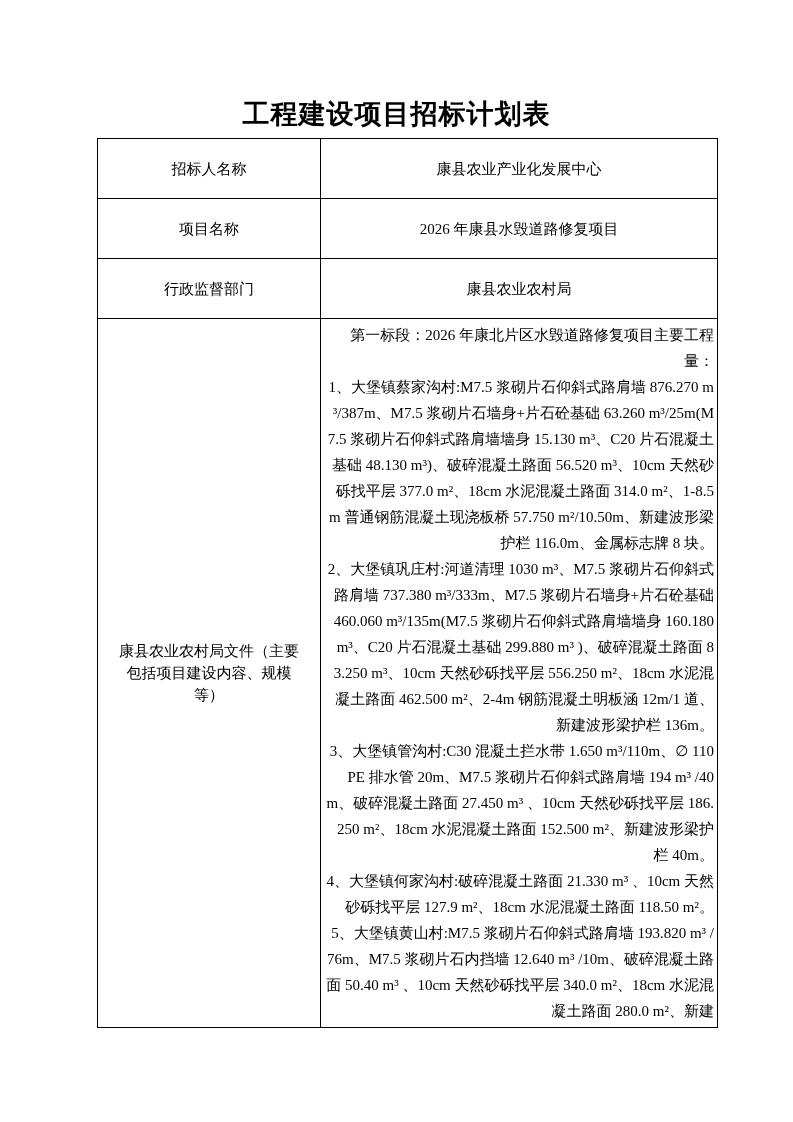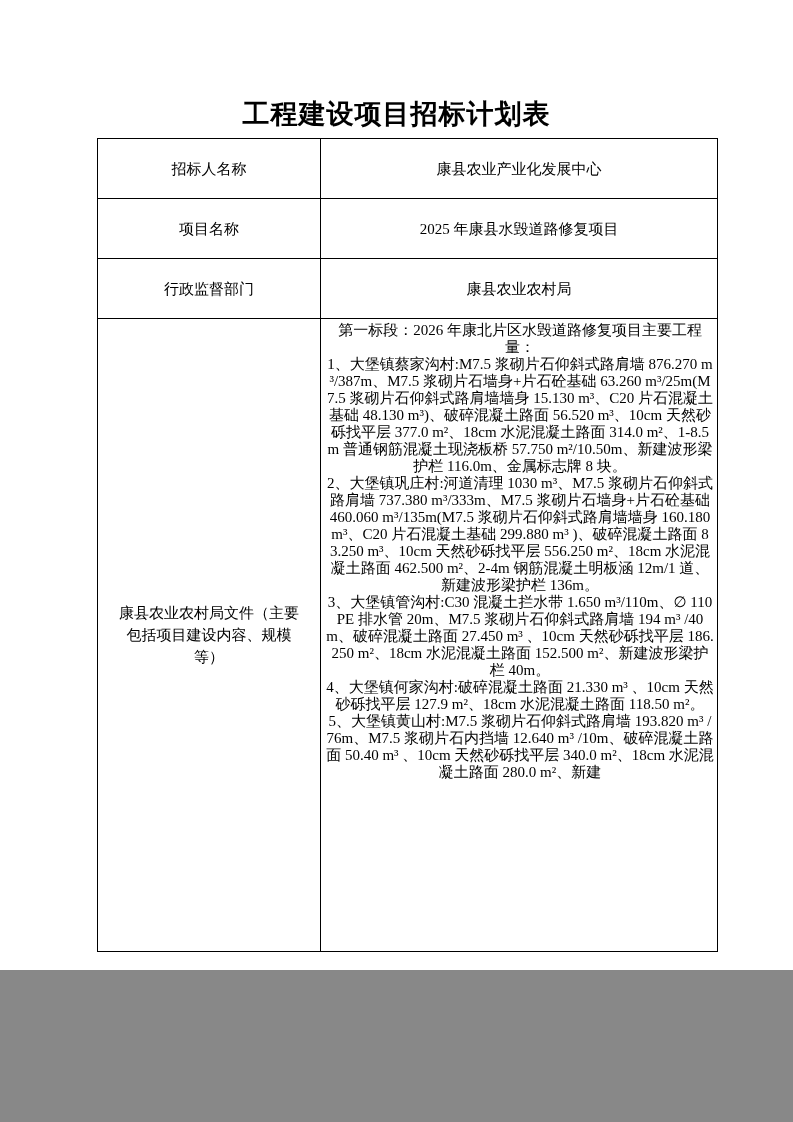--- a/index.html
+++ b/index.html
@@ -1,19 +1,19 @@
 <!DOCTYPE html>
 <html><head>
 <meta charset="utf-8">
 <style>
   html,body{margin:0;padding:0;}
   body{background:#888;}
   .page{
     position:relative;
-    width:793px;height:970px;
+    width:793px;height:1122px;
     background:#ffffff;
     margin:0 auto;
     overflow:hidden;
     font-family:"Liberation Serif","DejaVu Serif",serif;
     color:#000;
   }
   .doc-title{
     position:absolute;
     top:96px;left:0;width:100%;
     text-align:center;
@@ -45,25 +45,25 @@
     text-align:center;
     vertical-align:middle;
     font-size:15px;
     line-height:22px;
     padding:4px 8px;
   }
   tr.r-small td{height:51px;}
   tr.r-mid td{height:100px;}
   tr.r-big td{height:624px;}
   td.desc-cell{
-    text-align:center;
+    text-align:right;
     vertical-align:top;
     padding:3px 3px 3px 5px;
     font-size:15px;
-    line-height:17px;
+    line-height:26px;
   }
   .desc-para{
     margin:0;
     word-break:break-all;
   }
 </style>
 </head>
 <body>
 
 <div class="page">
@@ -71,21 +71,21 @@
   <div class="doc-title">工程建设项目招标计划表</div>
 
   <table class="plan">
     <tbody>
         <tr class="r-small">
       <td class="label-cell">招标人名称</td>
       <td class="value-cell">康县农业产业化发展中心</td>
     </tr>
     <tr class="r-small">
       <td class="label-cell">项目名称</td>
-      <td class="value-cell">2025 年康县水毁道路修复项目</td>
+      <td class="value-cell">2026 年康县水毁道路修复项目</td>
     </tr>
     <tr class="r-small">
       <td class="label-cell">行政监督部门</td>
       <td class="value-cell">康县农业农村局</td>
     </tr>
     <tr class="r-big">
       <td class="label-cell">康县农业农村局文件（主要包括项目建设内容、规模等）</td>
       <td class="value-cell desc-cell">
         <p class="desc-para">第一标段：2026 年康北片区水毁道路修复项目主要工程量：</p>
         <p class="desc-para">1、大堡镇蔡家沟村:M7.5 浆砌片石仰斜式路肩墙 876.270 m³/387m、M7.5 浆砌片石墙身+片石砼基础 63.260 m³/25m(M7.5 浆砌片石仰斜式路肩墙墙身 15.130 m³、C20 片石混凝土基础 48.130 m³)、破碎混凝土路面 56.520 m³、10cm 天然砂砾找平层 377.0 m²、18cm 水泥混凝土路面 314.0 m²、1-8.5m 普通钢筋混凝土现浇板桥 57.750 m²/10.50m、新建波形梁护栏 116.0m、金属标志牌 8 块。</p>

